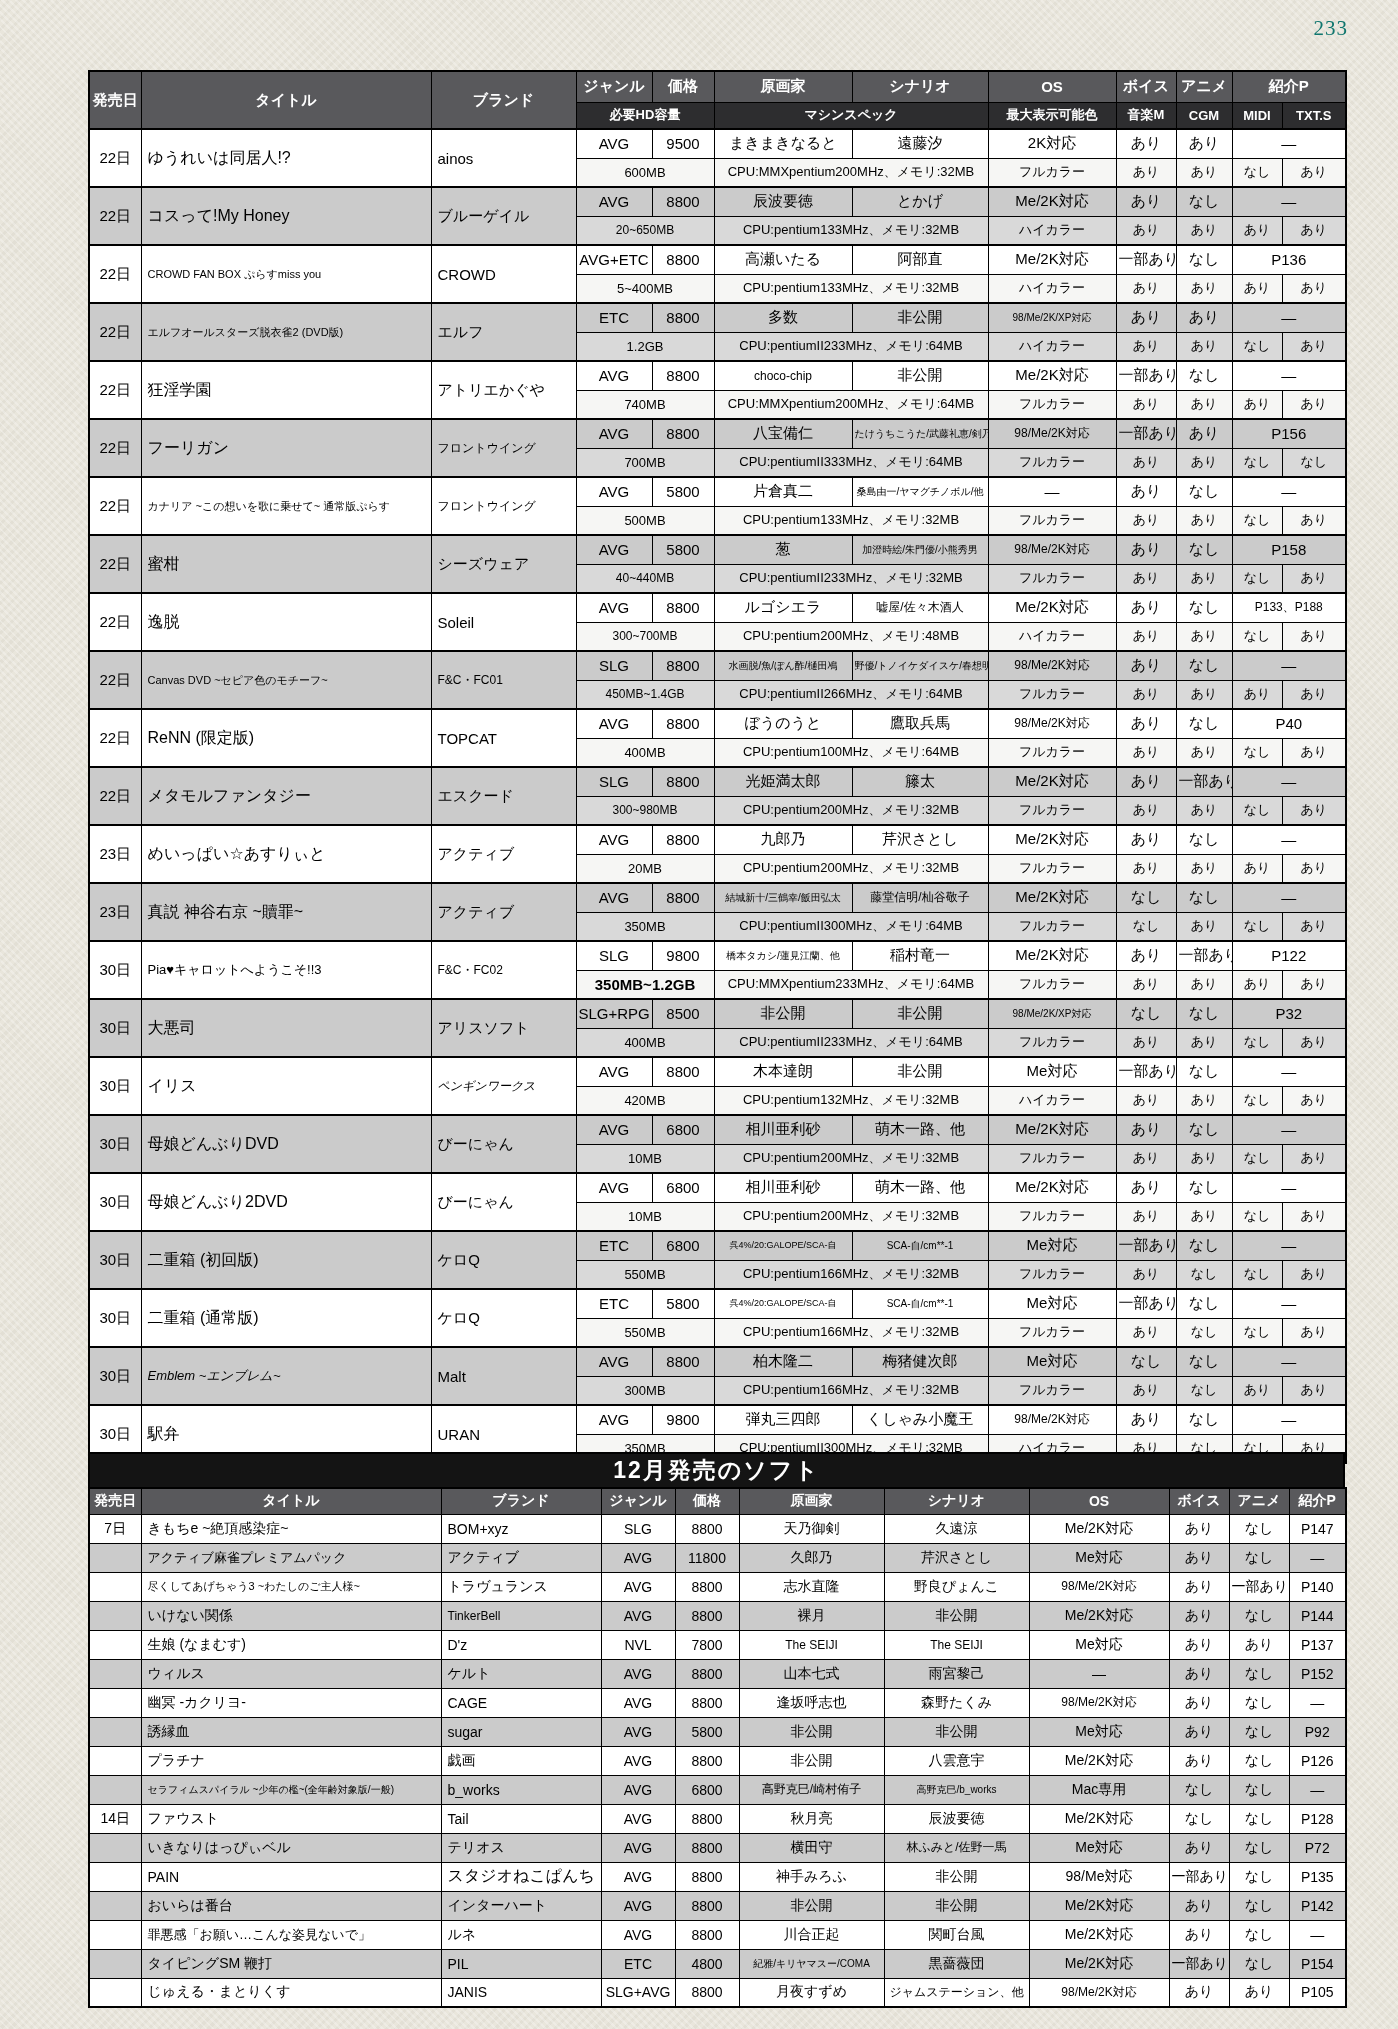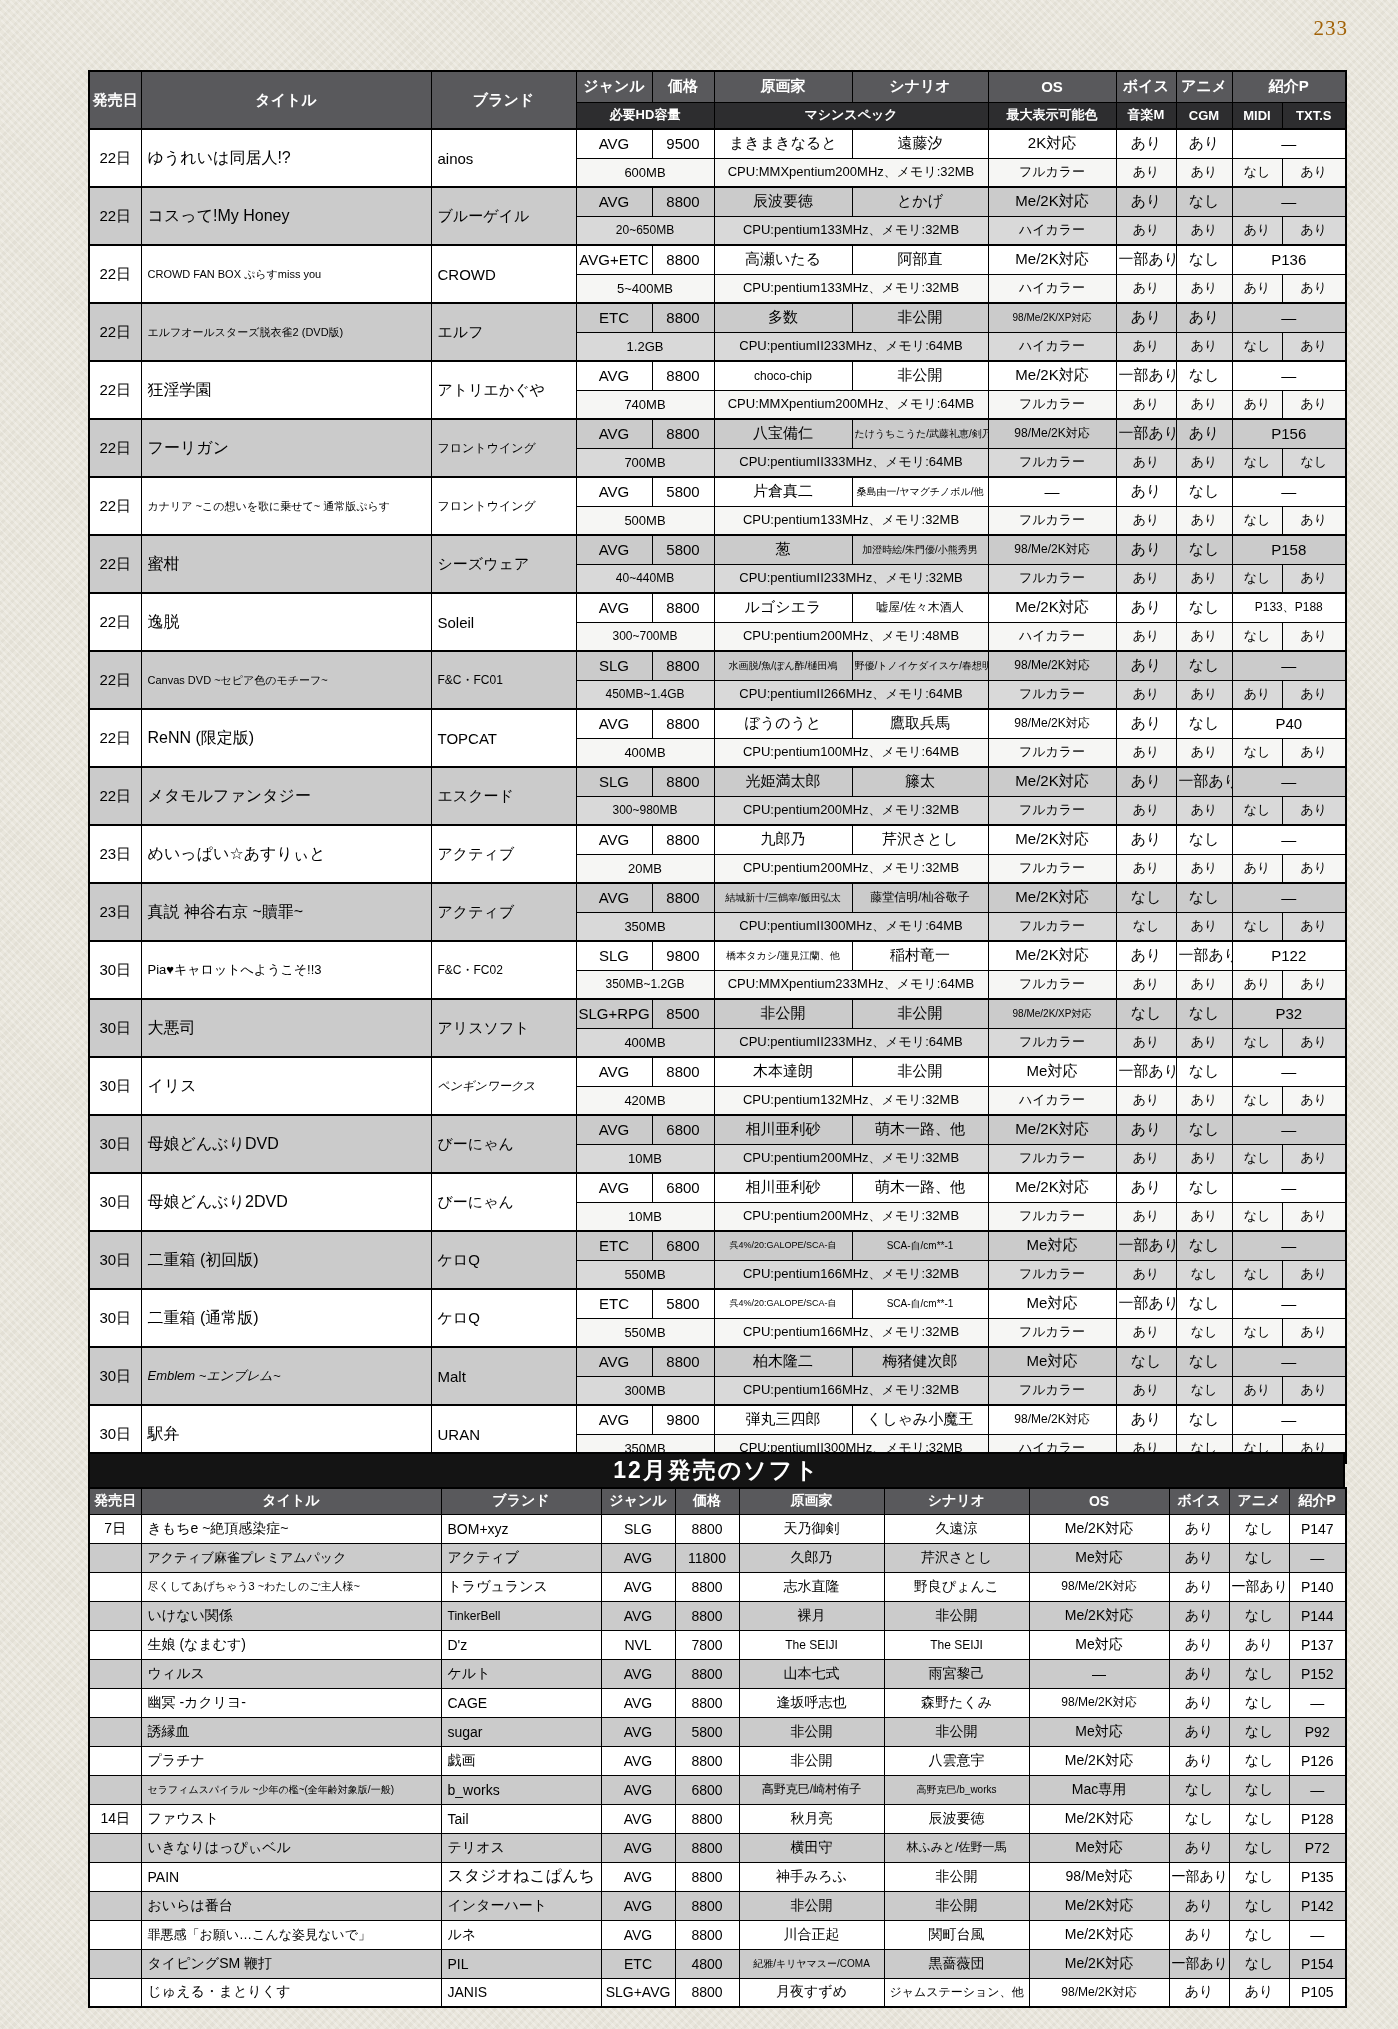--- a/index.html
+++ b/index.html
@@ -8,21 +8,21 @@
     background:
       repeating-linear-gradient(45deg, rgba(255,255,255,.25) 0 2px, rgba(0,0,0,0) 2px 5px),
       repeating-linear-gradient(-45deg, rgba(120,115,100,.06) 0 3px, rgba(0,0,0,0) 3px 7px),
       #e9e6dc;
     font-family:"Liberation Sans","DejaVu Sans",sans-serif;
     color:#000;
   }
   .page-num{
     position:absolute;top:16px;right:50px;
     font-family:"Liberation Serif","DejaVu Serif",serif;
-    font-size:21px;color:#a16207;letter-spacing:1px;
+    font-size:21px;color:#0f766e;letter-spacing:1px;
   }
   table{border-collapse:collapse;table-layout:fixed;background:#fff;}
   td,th{border:1px solid #000;overflow:hidden;white-space:nowrap;vertical-align:middle;text-align:center;padding:0 2px;box-sizing:border-box;}
 
   
   #t1{position:absolute;left:88px;top:70px;width:1257px;border:2px solid #000;}
   #t1 thead th{background:#59595c;color:#fff;font-size:15px;font-weight:bold;height:31px;}
   #t1 thead tr.h2 th{background:#2d2d2f;font-size:13px;height:27px;}
   #t1 tbody td{font-size:15px;height:29px;}
   #t1 td.c-title{text-align:left;font-size:16px;padding-left:6px;}
@@ -422,21 +422,21 @@
     <td class="shrink">SLG</td>
     <td>9800</td>
     <td class="shrink" style="font-size: 10px;">橋本タカシ/蓮見江蘭、他</td>
     <td class="shrink">稲村竜一</td>
     <td class="shrink">Me/2K対応</td>
     <td class="shrink">あり</td>
     <td class="shrink">一部あり</td>
     <td colspan="2" class="shrink">P122</td>
   </tr>
   <tr class="rB whiteB">
-    <td colspan="2" class="shrink" style="font-size: 12px;">350MB~1.2GB</td>
+    <td colspan="2" class="shrink" style="font-size: 15px; font-weight: bold;">350MB~1.2GB</td>
     <td colspan="2">CPU:MMXpentium233MHz、メモリ:64MB</td>
     <td>フルカラー</td>
     <td>あり</td>
     <td>あり</td>
     <td>あり</td>
     <td>あり</td>
   </tr>
 
   <tr class="rA gray">
     <td rowspan="2" class="c-date">30日</td>

